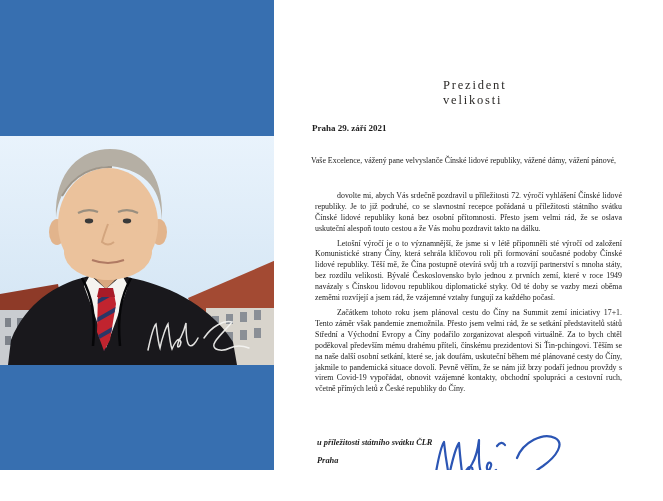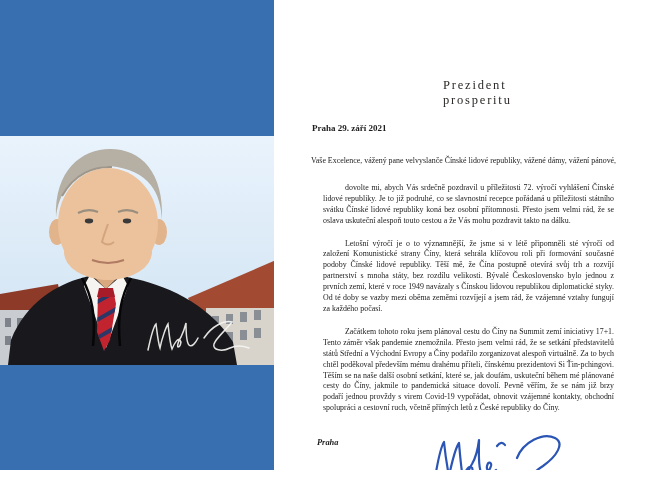--- a/index.html
+++ b/index.html
@@ -21,22 +21,22 @@
     font-size:12.5px; line-height:15px; letter-spacing:1.8px; color:#2c2a28;
   }
   .dateline {
     position:absolute; left:38px; top:123px; width:313px; text-align:left;
     font-size:9px; font-weight:bold; color:#1d1d1d;
   }
   .letter-body {
     position:absolute; left:37px; top:156px; width:315px;
     font-size:7.9px; line-height:10.9px; color:#1c1c1c; text-align:justify;
   }
-  .salutation { margin:0 0 16px 0; white-space:nowrap; }
-  .para { margin:12px; text-indent:22px; }
+  .salutation { margin:0 0 24px 0; white-space:nowrap; }
+  .para { margin:4px; text-indent:22px; }
 
   .closing {
     position:absolute; left:43px; top:434px;
     font-size:8.4px; font-style:italic; font-weight:bold;
     line-height:18px; color:#1c1c1c;
   }
   .closing .underlined { text-decoration:underline; }
 
   .sig-blue { position:absolute; left:151px; top:430px; width:225px; height:66px; }
 </style>
@@ -132,33 +132,34 @@
       </g>
     </svg>
   </div>
 
   <div class="bottom-strip"></div>
 
   <div class="letter-page">
 
     <div class="letterhead">
       <div>Prezident</div>
-      <div>prosperitu</div>
+      <div>velikosti</div>
     </div>
 
     <div class="dateline">Praha 29. září 2021</div>
 
     <div class="letter-body">
       <p class="salutation">Vaše Excelence, vážený pane velvyslanče Čínské lidové republiky, vážené dámy, vážení pánové,</p>
       <p class="para">dovolte mi, abych Vás srdečně pozdravil u příležitosti 72. výročí vyhlášení Čínské lidové republiky. Je to již podruhé, co se slavnostní recepce pořádaná u příležitosti státního svátku Čínské lidové republiky koná bez osobní přítomnosti. Přesto jsem velmi rád, že se oslava uskuteční alespoň touto cestou a že Vás mohu pozdravit takto na dálku.</p>
       <p class="para">Letošní výročí je o to významnější, že jsme si v létě připomněli sté výročí od založení Komunistické strany Číny, která sehrála klíčovou roli při formování současné podoby Čínské lidové republiky. Těší mě, že Čína postupně otevírá svůj trh a rozvíjí partnerství s mnoha státy, bez rozdílu velikosti. Bývalé Československo bylo jednou z prvních zemí, které v roce 1949 navázaly s Čínskou lidovou republikou diplomatické styky. Od té doby se vazby mezi oběma zeměmi rozvíjejí a jsem rád, že vzájemné vztahy fungují za každého počasí.</p>
       <p class="para">Začátkem tohoto roku jsem plánoval cestu do Číny na Summit zemí iniciativy 17+1. Tento záměr však pandemie znemožnila. Přesto jsem velmi rád, že se setkání představitelů států Střední a Východní Evropy a Číny podařilo zorganizovat alespoň virtuálně. Za to bych chtěl poděkoval především mému drahému příteli, čínskému prezidentovi Si Ťin-pchingovi. Těším se na naše další osobní setkání, které se, jak doufám, uskuteční během mé plánované cesty do Číny, jakmile to pandemická situace dovolí. Pevně věřím, že se nám již brzy podaří jednou provždy s virem Covid-19 vypořádat, obnovit vzájemné kontakty, obchodní spolupráci a cestovní ruch, včetně přímých letů z České republiky do Číny.</p>
     </div>
 
     <div class="closing">
+      <div>u příležitosti státního svátku ČLR</div>
       <div>Praha</div>
     </div>
 
     <svg class="sig-blue" viewBox="0 0 225 66">
       <title>Miloš Zeman</title>
       <g stroke="#2B55B4" stroke-width="2.2" fill="none" stroke-linecap="round" stroke-linejoin="round">
         <path d="M10,48 C13,30 17,15 19,12 C20,22 22,36 24,46 C27,32 31,17 34,13 C35,24 36,38 38,48 C40,42 43,36 46,37 C49,38 47,45 44,46 C42,47 43,40 47,34 C50,29 53,18 54,10 C54,22 53,36 56,42 C59,47 64,42 66,36 C67,32 63,31 62,36 C61,41 66,44 71,40"></path>
         <path d="M72,16 C75,12 78,12 80,15"></path>
         <path d="M92,28 C98,12 118,2 130,8 C140,13 132,26 118,36 C106,44 98,52 106,58 C116,64 136,56 148,52 C160,48 170,52 178,54 C190,57 202,56 212,58 C216,59 217,61 213,63"></path>
         <path d="M146,50 C150,44 156,42 160,44"></path>

